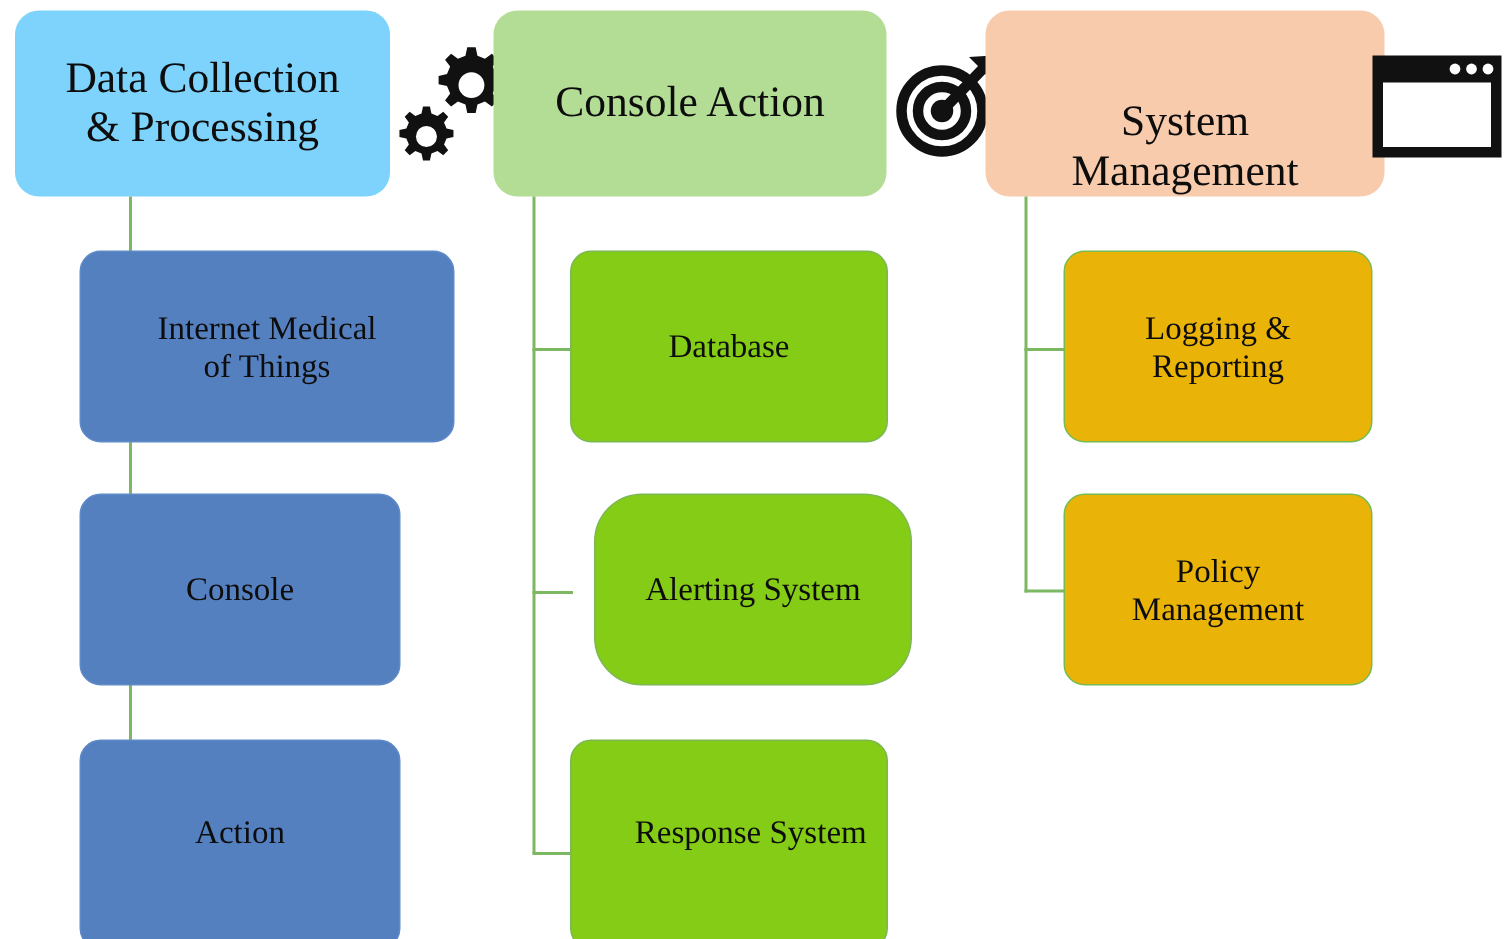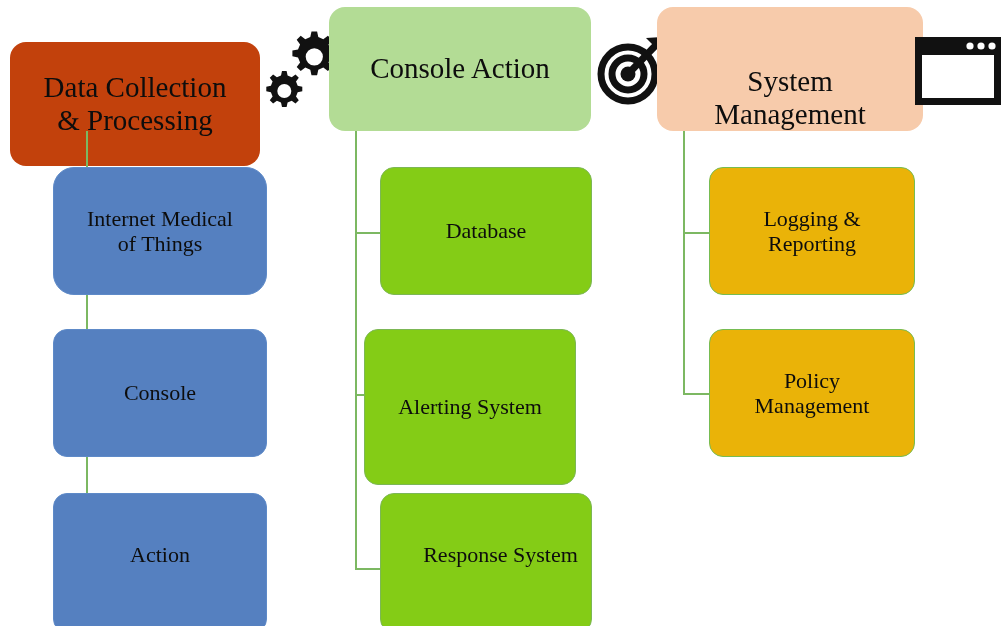--- a/index.html
+++ b/index.html
@@ -34,21 +34,21 @@
     padding: 0 6px;
     white-space: pre-line;
   }
   .header-node {
     font-size: 29px;
     border-radius: 16px;
   }
   .child-node {
     font-size: 22px;
   }
-  .header-blue   { background: #c2410c; margin-top: 35px; }
+  .header-blue   { background: #7dd3fc; }
   .header-green  { background: #b3dc95; }
   .header-peach  { background: #f7cbab; align-items: flex-end; }
   .child-blue {
     background: #5580c0;
     border: 1px solid #5e8ac8;
   }
   .child-green {
     background: #84cc16;
     border: 1px solid #7cb755;
   }
@@ -75,21 +75,21 @@
   <div class="node header-node header-blue" style="left:10px; top:7px; width:250px; height:124px;">
     <span class="node-label">Data Collection
 &amp; Processing</span>
   </div>
 
   <div class="connector conn-v" style="left:86px; top:131px; height:438px;"></div>
   <div class="connector conn-h" style="left:86px; top:232px; width:27px;"></div>
   <div class="connector conn-h" style="left:86px; top:394px; width:27px;"></div>
   <div class="connector conn-h" style="left:86px; top:568px; width:27px;"></div>
 
-  <div class="node child-node child-blue" style="left:53px; top:167px; width:214px; height:128px;border-radius:21px;">
+  <div class="node child-node child-blue" style="left:53px; top:167px; width:250px; height:128px;">
     <span class="node-label">Internet Medical
 of Things</span>
   </div>
 
   <div class="node child-node child-blue" style="left:53px; top:329px; width:214px; height:128px;">
     <span class="node-label">Console</span>
   </div>
 
   <div class="node child-node child-blue" style="left:53px; top:493px; width:214px; height:140px;">
     <span class="node-label" style="transform:translateY(-8px);">Action</span>
@@ -114,21 +114,21 @@
 
   <div class="connector conn-v" style="left:355px; top:131px; height:438px;"></div>
   <div class="connector conn-h" style="left:355px; top:232px; width:27px;"></div>
   <div class="connector conn-h" style="left:355px; top:394px; width:27px;"></div>
   <div class="connector conn-h" style="left:355px; top:568px; width:27px;"></div>
 
   <div class="node child-node child-green" style="left:380px; top:167px; width:212px; height:128px;">
     <span class="node-label">Database</span>
   </div>
 
-  <div class="node child-node child-green" style="left:364px; top:329px; width:212px; height:156px;">
+  <div class="node child-node child-green" style="left:396px; top:329px; width:212px; height:128px;border-radius:32px;">
     <span class="node-label">Alerting System</span>
   </div>
 
   <div class="node child-node child-green" style="left:380px; top:493px; width:212px; height:140px;">
     <span class="node-label" style="transform:translateY(-8px);margin-left:29px;">Response System</span>
   </div>
 
   <div class="icon" style="left:597px; top:33px;">
     <svg width="70" height="72" viewBox="0 0 70 72">
       <g fill="none" stroke="#111111" stroke-width="7">

